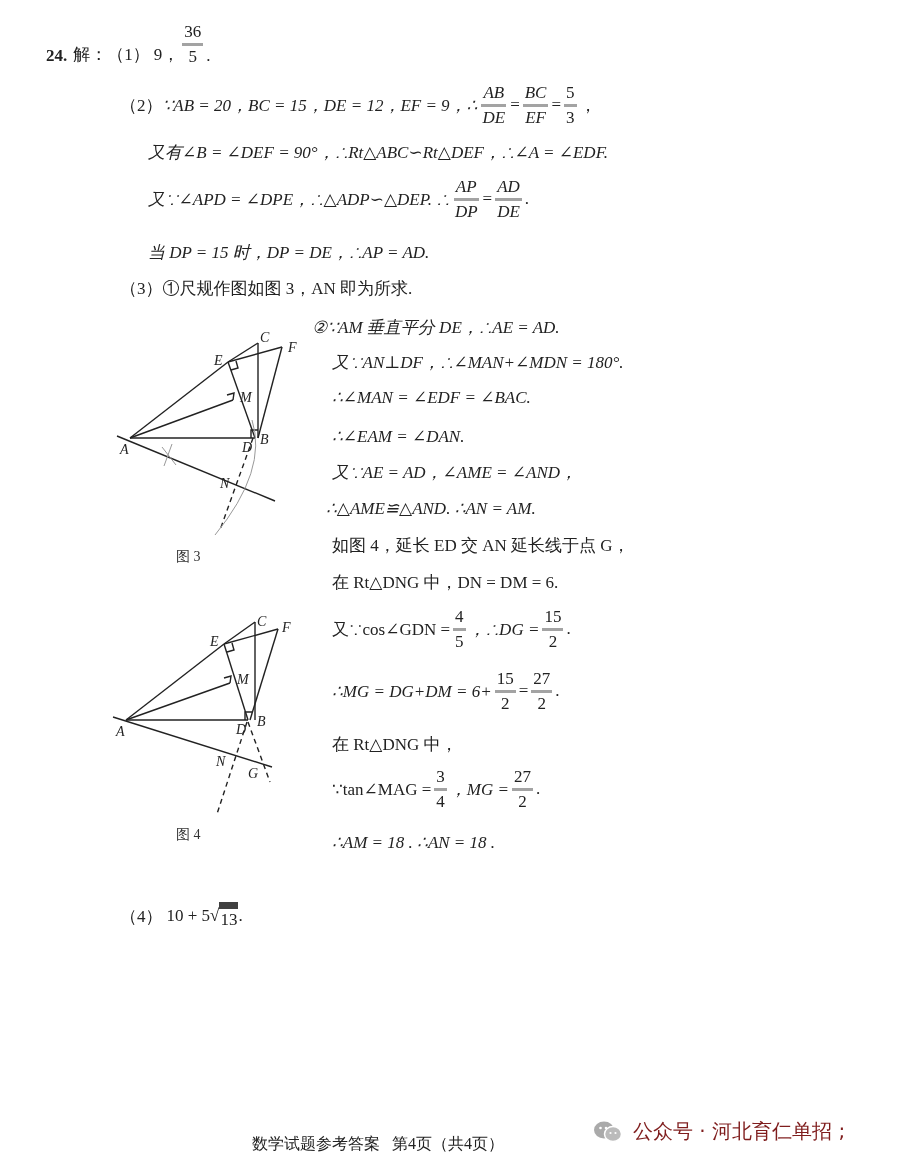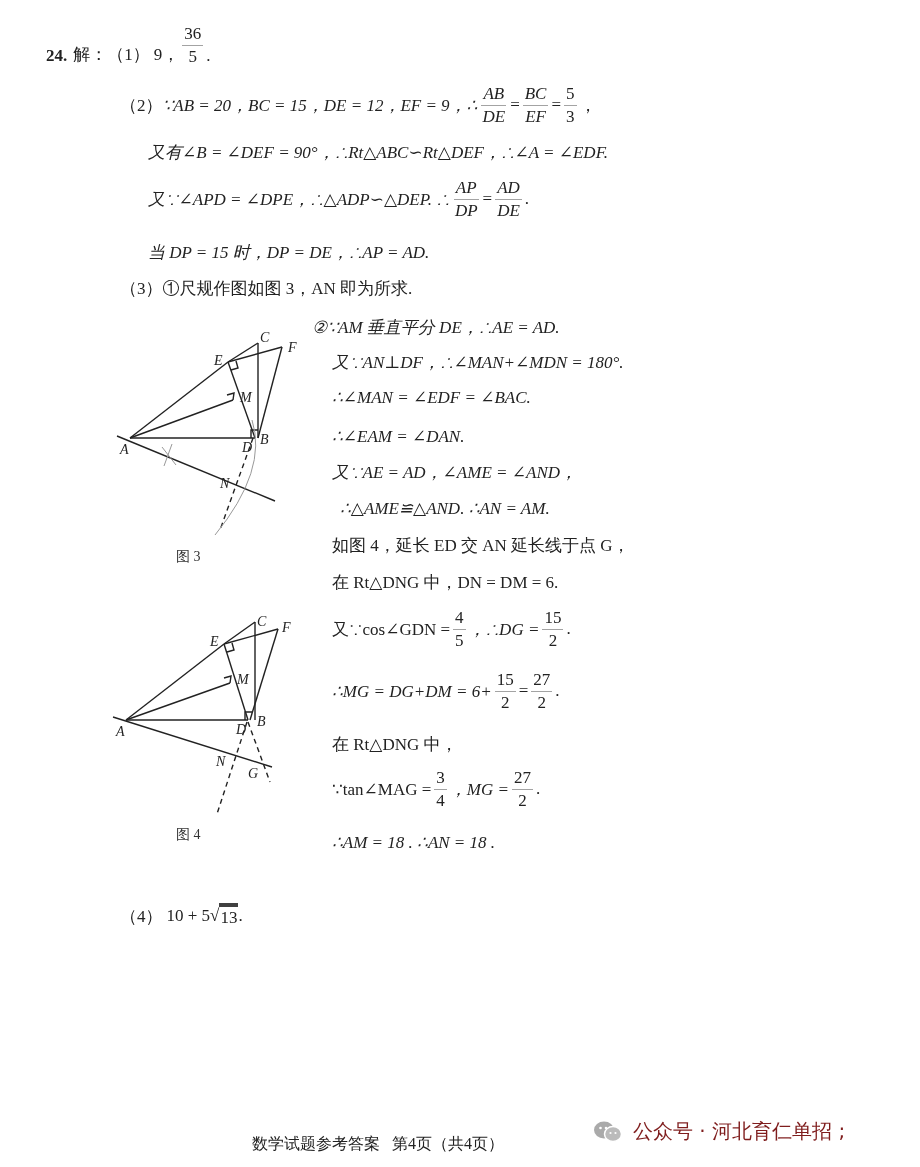--- a/index.html
+++ b/index.html
@@ -2,23 +2,23 @@
 <html><head>
 <meta charset="utf-8">
 <style>
   html, body { margin: 0; padding: 0; background: #ffffff; }
   body { width: 920px; height: 1167px; position: relative; overflow: hidden;
          font-family: "Liberation Serif", "DejaVu Serif", serif; color: #222; font-size: 17px; }
   .line { position: absolute; white-space: nowrap; display: flex; align-items: center; }
   .i { font-style: italic; }
   .frac { display: inline-flex; flex-direction: column; align-items: center; vertical-align: middle;
           margin: 0 3px; line-height: 1.05; }
-  .frac .num { padding: 0 2px 2px 2px; border-bottom: 1px solid #a3a3a3; }
+  .frac .num { padding: 0 2px 2px 2px; border-bottom: 3px solid #a3a3a3; }
   .frac .den { padding: 2px 2px 0 2px; }
-  .sqrt { display: inline-block; border-top: 4px solid #404040; padding: 1px 1px; margin-left: 0; }
+  .sqrt { display: inline-block; border-top: 7px solid #404040; padding: 1px 1px; margin-left: 0; }
   .fig { position: absolute; }
   .figcap { position: absolute; font-size: 14px; color: #333; }
   .footer { position: absolute; font-size: 16px; color: #222; }
   .wm { position: absolute; display: flex; align-items: center; font-family: "DejaVu Sans", sans-serif;
         font-size: 20px; color: #7f1d1d; }
   .wm-icon { width: 30px; height: 24px; margin-right: 10px; position: relative; }
 </style>
 </head>
 <body>
 
@@ -75,21 +75,21 @@
 <div class="line" style="left:120px; top:276px; height:24px;">
   <span>（3）</span>
   <span>①尺规作图如图 3，AN 即为所求.</span>
 </div>
 
 <div class="line i" style="left:312px; top:315px; height:24px;">②∵AM 垂直平分 DE，∴AE = AD.</div>
 <div class="line i" style="left:332px; top:350px; height:24px;">又∵AN⊥DF，∴∠MAN+∠MDN = 180°.</div>
 <div class="line i" style="left:332px; top:385px; height:24px;">∴∠MAN = ∠EDF = ∠BAC.</div>
 <div class="line i" style="left:332px; top:424px; height:24px;">∴∠EAM = ∠DAN.</div>
 <div class="line i" style="left:332px; top:460px; height:24px;">又∵AE = AD，∠AME = ∠AND，</div>
-<div class="line i" style="left:340px; top:496px; height:24px;">∴△AME≌△AND. ∴AN = AM.</div>
+<div class="line i" style="left:326px; top:496px; height:24px;">∴△AME≌△AND. ∴AN = AM.</div>
 <div class="line" style="left:332px; top:533px; height:24px;">如图 4，延长 ED 交 AN 延长线于点 G，</div>
 <div class="line" style="left:332px; top:570px; height:24px;">在 Rt△DNG 中，DN = DM = 6.</div>
 
 <div class="line" style="left:332px; top:606px; height:46px;">
   <span>又∵cos∠GDN =</span>
   <span class="frac">
     <span class="num">4</span>
     <span class="den">5</span>
   </span>
   <span class="i">，∴DG =</span>

